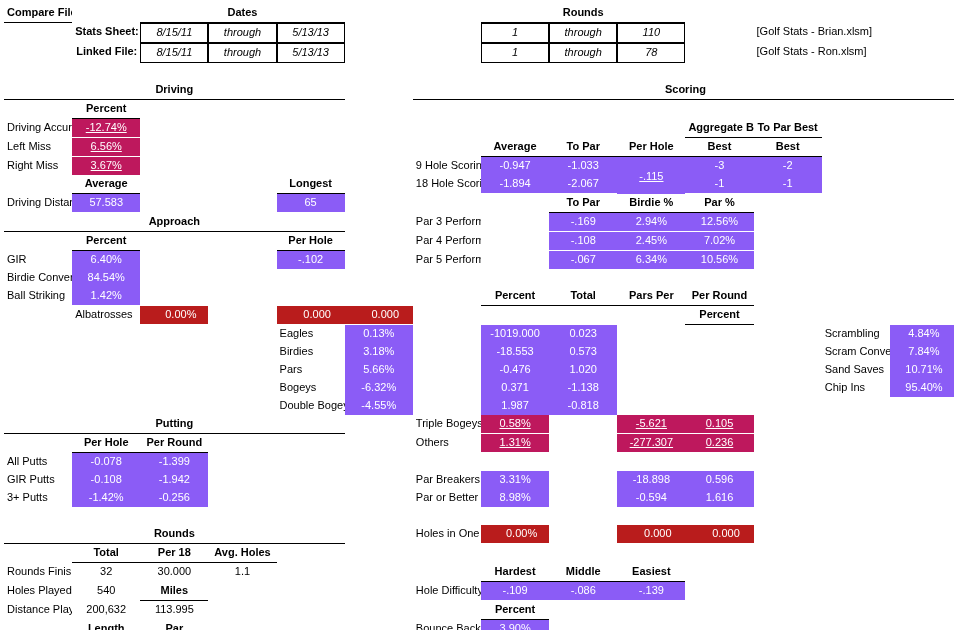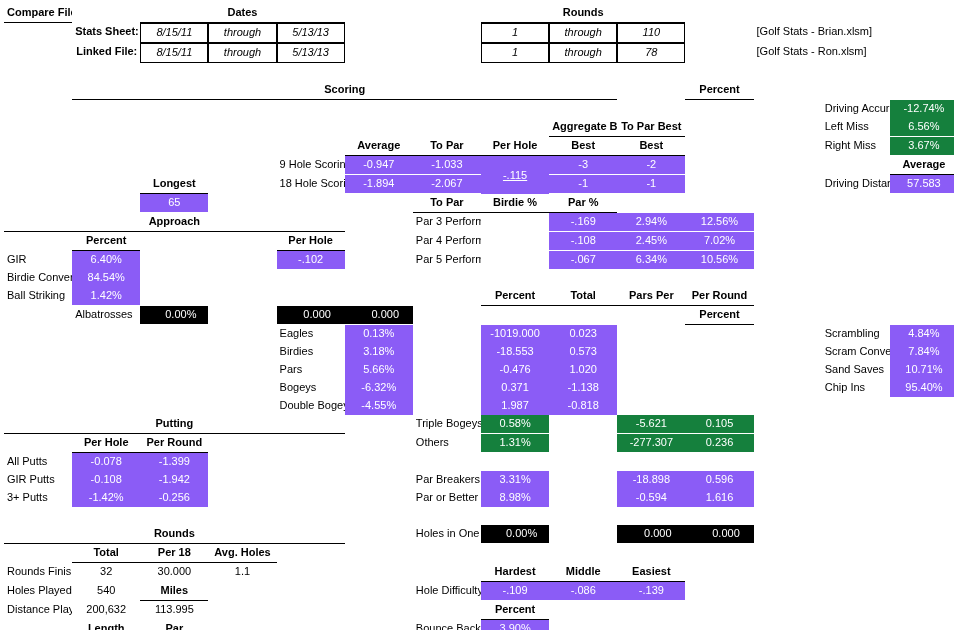--- a/index.html
+++ b/index.html
@@ -21,22 +21,22 @@
     height: 16px;
     line-height: 14px;
     white-space: nowrap;
     overflow: hidden;
   }
   .b { font-weight: bold; }
   .c { text-align: center; }
   .r { text-align: right; }
   .l { text-align: left; }
   .red { background: #8b5cf6; color: #fff; }
-  .blue { background: #15803d; color: #fff; }
-  .gray { background: #000000; color: #fff; padding-left: 16px; }
+  .blue { background: #be185d; color: #fff; text-decoration: underline; }
+  .gray { background: #b91c1c; color: #fff; padding-left: 16px; }
   .hdr { border-bottom: 1px solid #000; font-weight: bold; text-align: center; }
   .bord { border: 1px solid #000; font-style: italic; }
   .bord-b { border-bottom: 1px solid #000; }
 </style>
 </head>
 <body>
 
 <div class="grid">
 
   <div class="cell b c bord-b">Compare Files</div>
@@ -69,20 +69,21 @@
   <div class="cell"></div>
   <div class="cell"></div>
   <div class="cell c bord">1</div>
   <div class="cell c bord">through</div>
   <div class="cell c bord">78</div>
   <div class="cell"></div>
   <div class="cell l" style="grid-column: span 3">[Golf Stats - Ron.xlsm]</div>
 
   <div class="cell" style="grid-column: span 14"></div>
 
+  <div class="cell hdr" style="grid-column: span 5">Driving</div>
   <div class="cell"></div>
   <div class="cell hdr" style="grid-column: span 8">Scoring</div>
 
   <div class="cell"></div>
   <div class="cell b c bord-b">Percent</div>
   <div class="cell" style="grid-column: span 12"></div>
 
   <div class="cell l">Driving Accuracy</div>
   <div class="cell blue c">-12.74%</div>
   <div class="cell" style="grid-column: span 8"></div>

